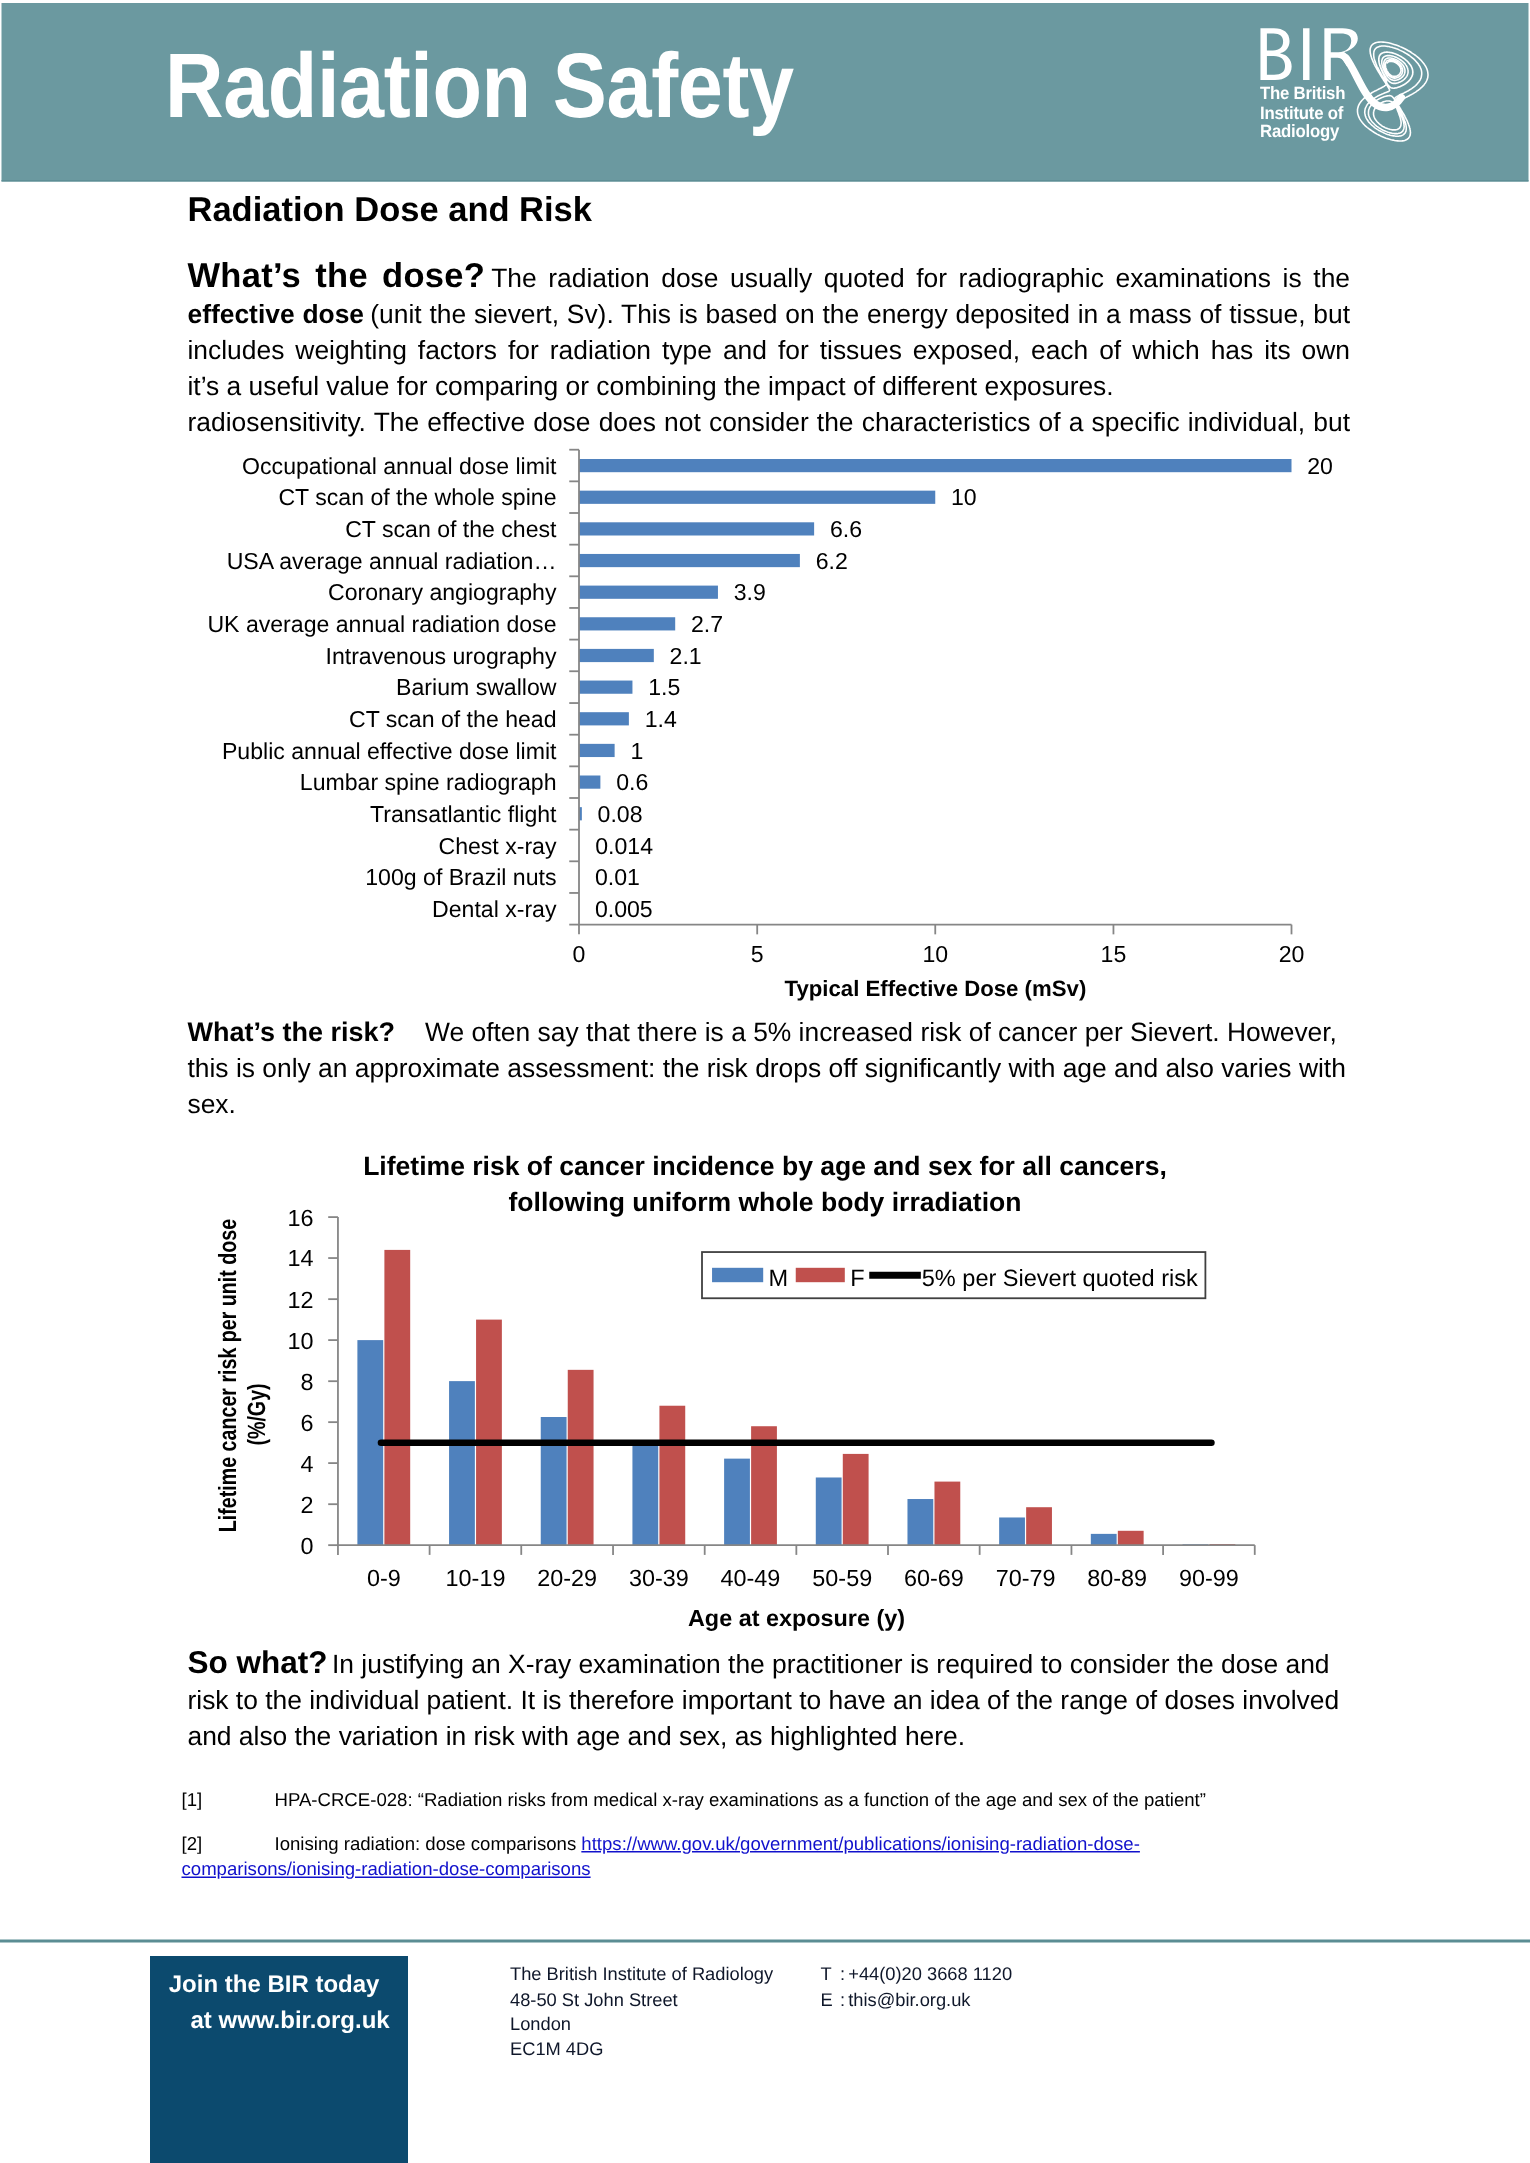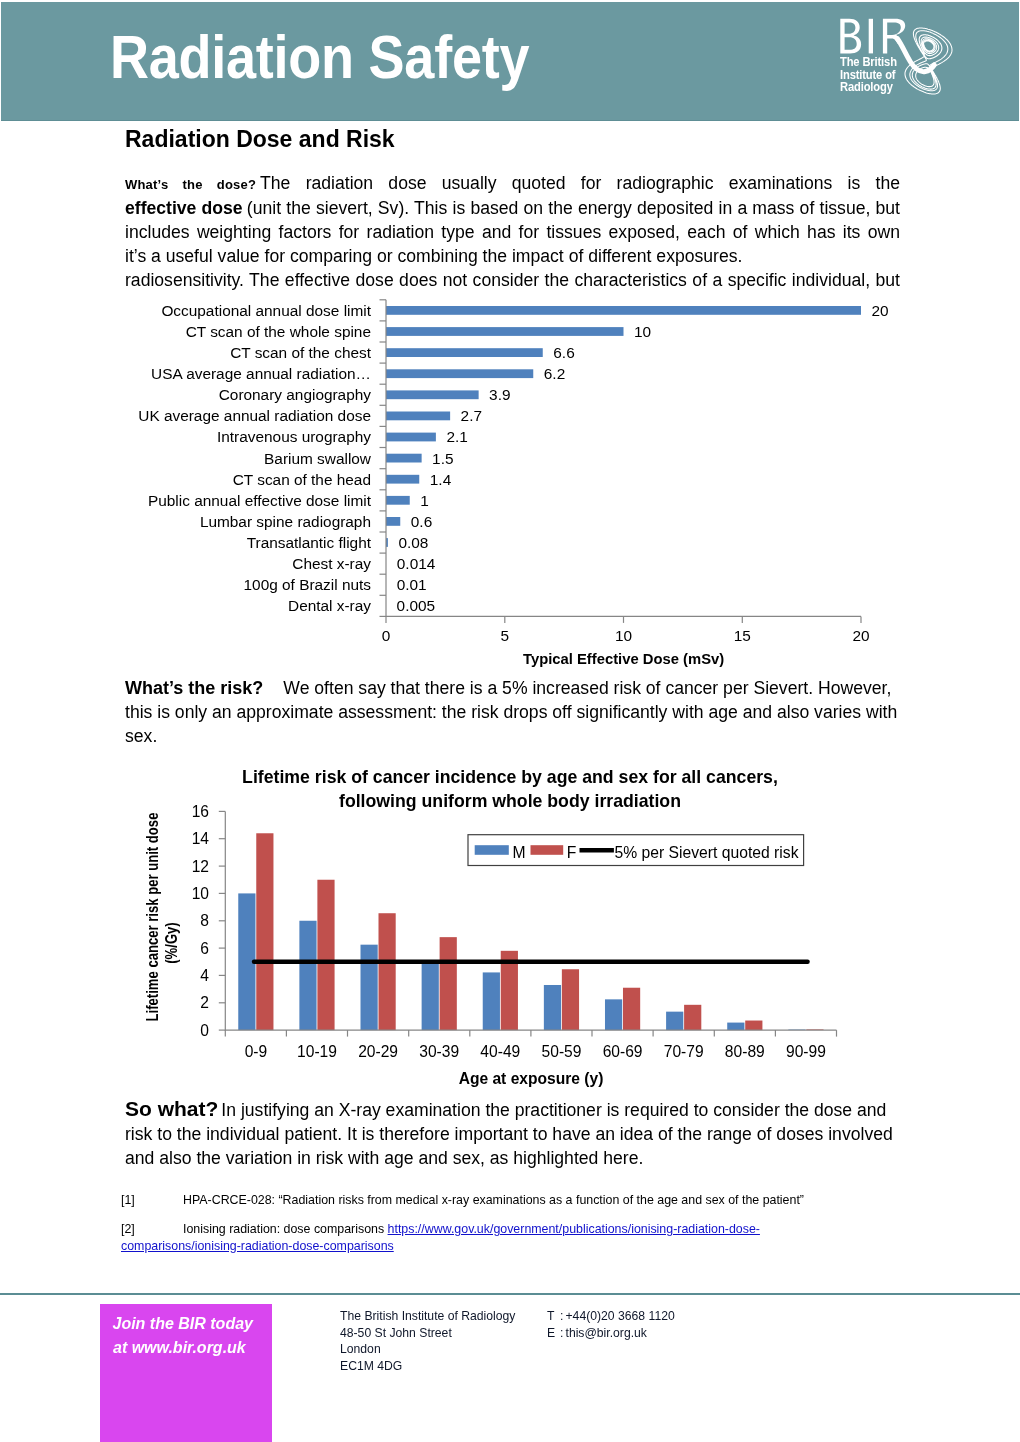--- a/index.html
+++ b/index.html
@@ -15,40 +15,40 @@
   #logo-sub{position:absolute;left:3.2px;top:38.3px;font-size:11.9px;font-weight:bold;color:#fff;line-height:12.45px;letter-spacing:-0.15px;transform:scaleX(0.94);transform-origin:left top;}
 
   
   #body-heading{position:absolute;left:125px;top:127px;font-size:23px;font-weight:bold;line-height:24px;}
   .para{position:absolute;font-size:17.6px;line-height:23.9px;color:#000;width:775px;}
   .para b{font-weight:bold;}
   .para .ln{white-space:nowrap;}
   .para .jst{white-space:normal;text-align:justify;text-align-last:justify;}
   .para .lead{font-weight:bold;}
   #para1{left:125px;top:172px;}
-  #para1 .lead{font-size:13px;letter-spacing:0.2px;margin-right:4px;}
+  #para1 .lead{font-size:23px;letter-spacing:0.2px;margin-right:4px;}
   #para1 b{margin-right:4.2px;}
   #para2{left:125px;top:677px;}
   #para2 .lead{font-size:18px;margin-right:20px;}
   #para3{left:125px;top:1097px;}
   #para3 .lead{font-size:21px;margin-right:3px;}
 
   .ref{position:absolute;font-size:12.4px;line-height:16.5px;color:#000;}
   #ref1{left:121px;top:1192px;width:800px;}
   #ref2{left:121px;top:1221px;width:800px;}
   .ref .marker{display:inline-block;width:62px;}
   .ref .lnk{color:#1111CC;text-decoration:underline;cursor:pointer;}
   .ref .rl{white-space:nowrap;}
 
   
   #footer-rule{position:absolute;left:0px;top:1293.3px;width:1020px;height:1.6px;background:#5B8D94;}
-  #footer-promo{position:absolute;left:100px;top:1304px;width:172px;height:138px;background:#d946ef;font-style:italic;}
+  #footer-promo{position:absolute;left:100px;top:1304px;width:172px;height:138px;background:#0c4a6e;}
   #footer-promo div{color:#fff;font-size:16px;font-weight:bold;line-height:21px;}
   #footer-promo .p1{position:absolute;left:12.5px;top:8.5px;}
-  #footer-promo .p2{position:absolute;left:13px;top:33.3px;}
+  #footer-promo .p2{position:absolute;left:27px;top:33.3px;}
   .foot-col{position:absolute;font-size:12.2px;line-height:16.5px;color:#0f172a;}
   #foot-address{left:340px;top:1308px;}
   #foot-contact{left:547px;top:1308px;}
   #foot-legal{left:705px;top:1307px;}
   #foot-legal .blk2{margin-top:6px;}
   .ck{display:inline-block;width:13px;}
   .cs{display:inline-block;width:5.5px;}
 
   
   #chart1,#chart2{position:absolute;left:0;top:0;width:1020px;height:1442px;pointer-events:none;}

